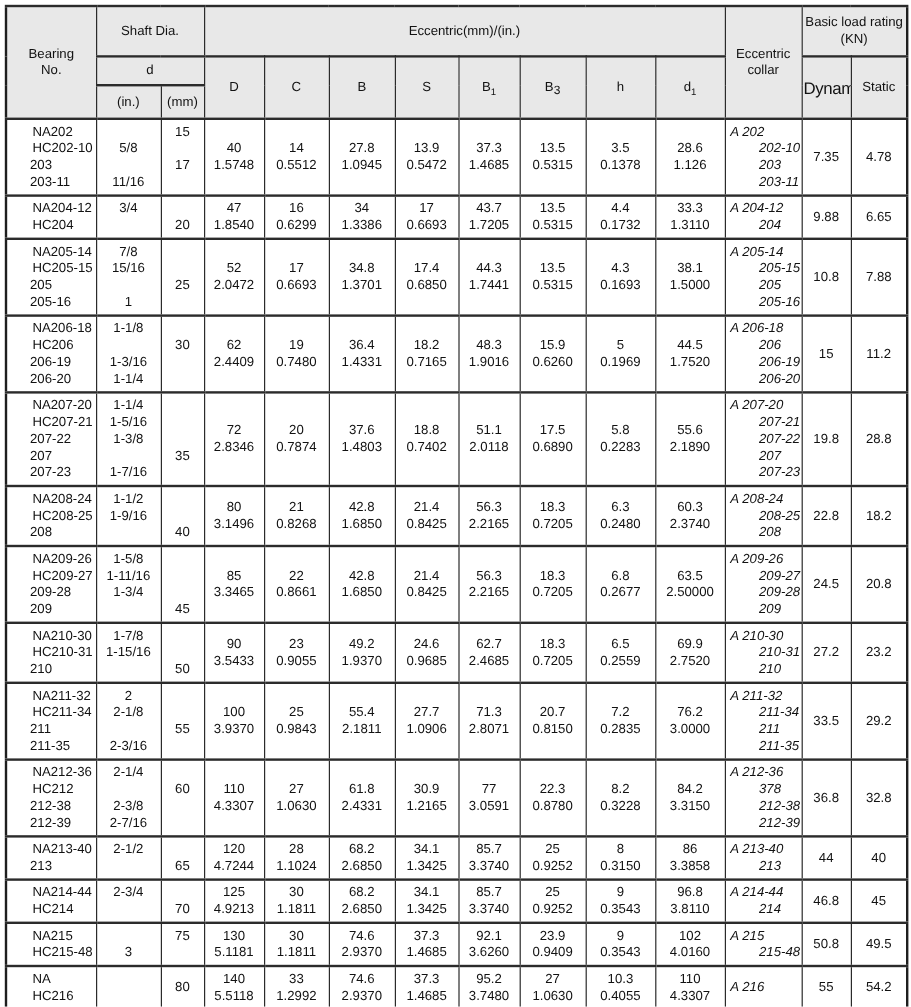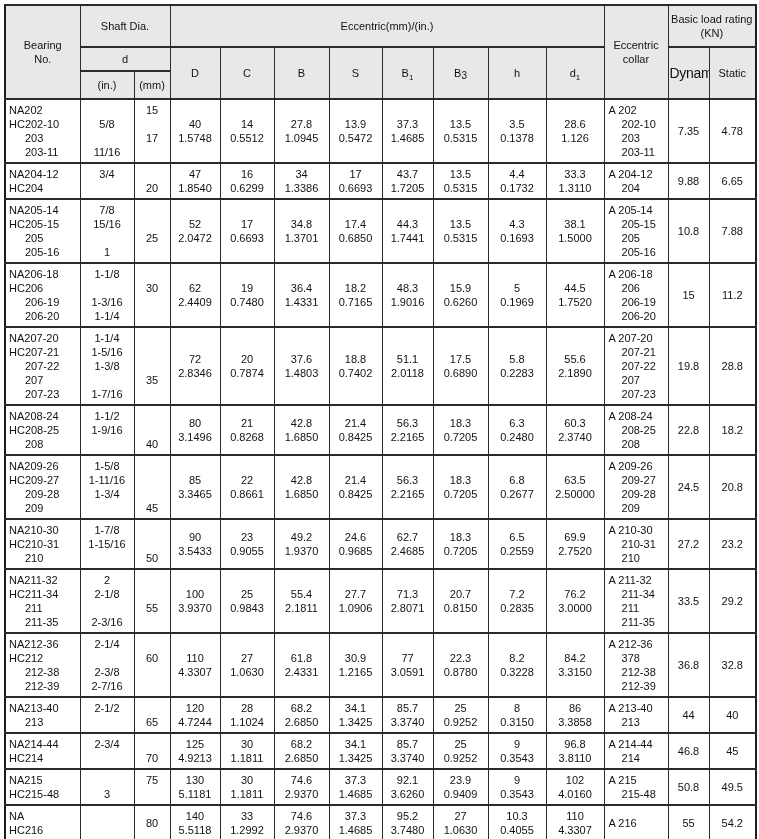--- a/index.html
+++ b/index.html
@@ -18,25 +18,25 @@
     overflow:hidden;
     font-weight:normal;
   }
   thead th { background:#e8e8e8; }
   .h-row1 th { height:36px; }
   .h-row2 th { height:18px; }
   .h-row3 th { height:22px; }
   .pre { white-space:pre-line; }
   tbody td { padding:3px 1px; background:#fff; }
   .bearing-cell { text-align:left; }
-  .bearing-cell .line { padding-left:2px; white-space:nowrap; }
+  .bearing-cell .line { padding-left:20px; white-space:nowrap; }
   .bearing-cell .line.indent { padding-left:18px; }
-  .collar-cell { text-align:left; }
+  .collar-cell { text-align:left;font-style:italic; }
   .collar-cell .line { padding-left:3px; white-space:nowrap; }
-  .collar-cell .line + .line { padding-left:16px; }
+  .collar-cell .line + .line { padding-left:27px; }
   .lines-cell .line { white-space:nowrap; }
   .pair { white-space:pre-line; }
   sub { font-size:8px; line-height:0; }
   sub.sub-lg { font-size:10px; vertical-align:-2px; }
   th.dyn-h { font-size:14px; letter-spacing:-0.3px; }
 </style>
 </head>
 <body>
 
 <div class="page">

